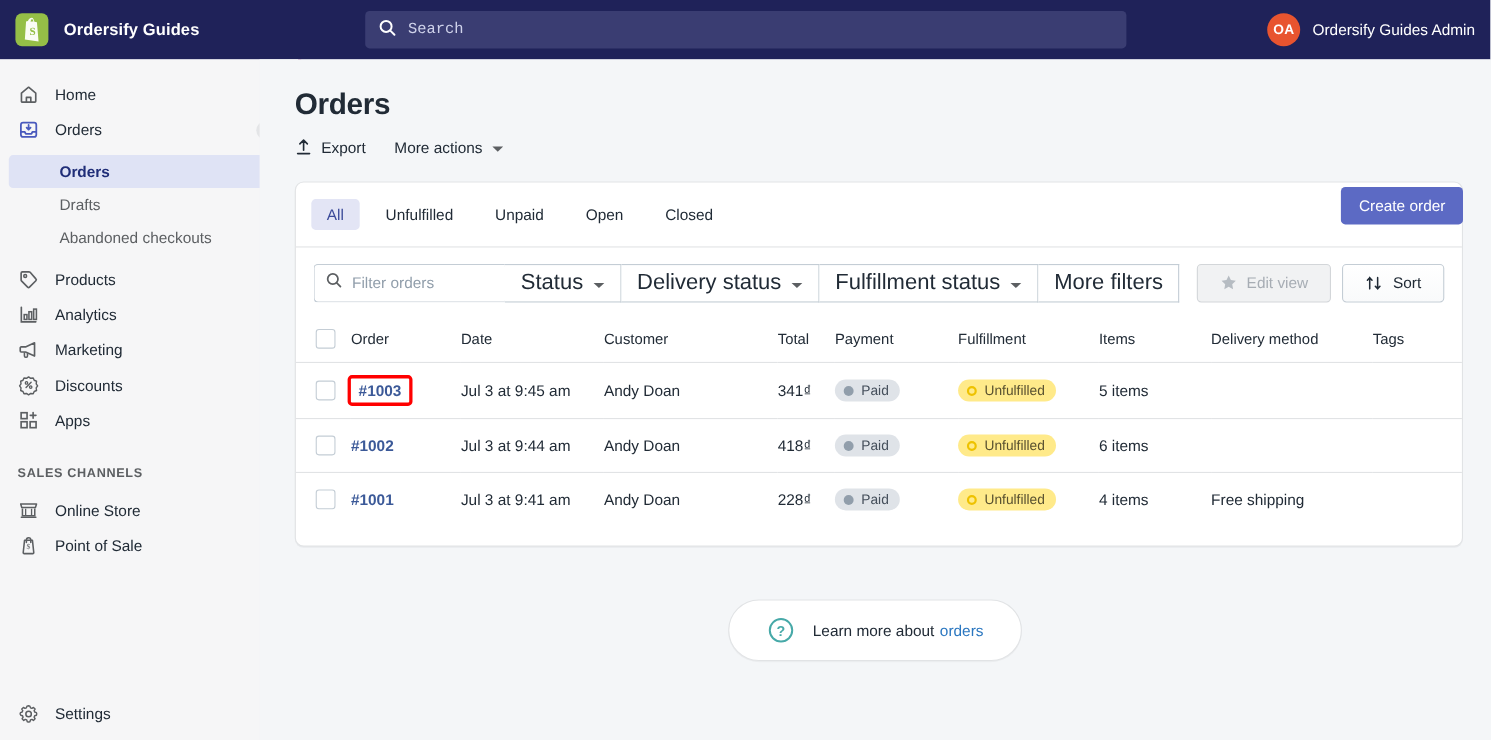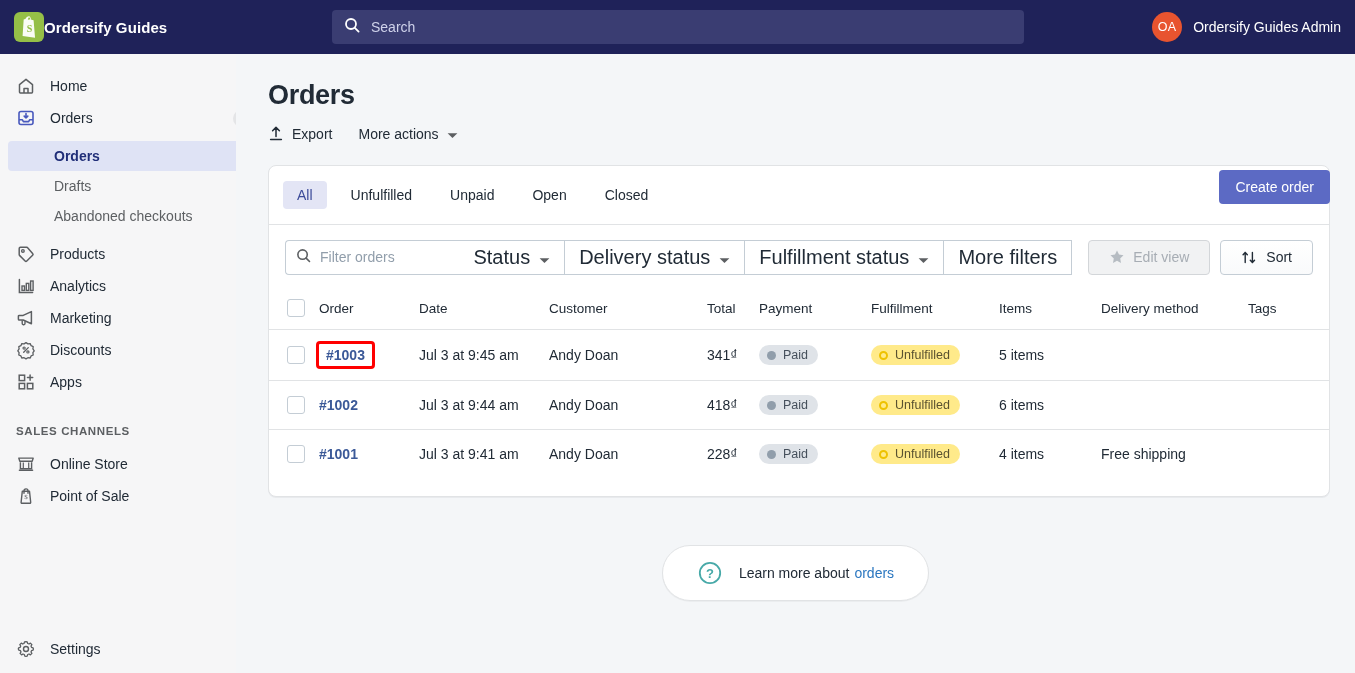--- a/index.html
+++ b/index.html
@@ -17,41 +17,41 @@
     background: #1f2259; display: flex; align-items: center;
   }
   .brand { display: flex; align-items: center; width: 236px; padding-left: 14px; }
   .brand-logo {
     width: 30px; height: 30px; border-radius: 6px;
     background: #95bf47; position: relative; flex: 0 0 auto;
     display: flex; align-items: center; justify-content: center;
   }
   .brand-logo .bag { width: 22px; height: 24px; display:block; }
   .brand-name {
-    color: #ffffff; font-size: 15px; font-weight: bold; 
+    color: #ffffff; font-size: 15px; font-weight: bold; margin-left: 14px;
     letter-spacing: .1px; white-space: nowrap;
   }
   .searchwrap { flex: 0 0 auto; margin-left: 96px; }
   .searchbox {
     width: 692px; height: 34px; background: #3a3d72; border-radius: 4px;
     display: flex; align-items: center; padding: 0 12px;
   }
   .searchbox .mag { margin-right: 11px; flex: 0 0 auto; }
   .searchbox input {
     background: transparent; border: 0; outline: 0;
-    color: #ffffff; font-size: 14px; font-family: Liberation Sans, sans-serif; width: 100%;
+    color: #ffffff; font-size: 14px; font-family: Liberation Mono, monospace; width: 100%;
   }
   .searchbox input::placeholder { color: #cfd2ea; opacity: 1; }
   .account {
     position: absolute; right: 14px; top: 0; height: 54px;
     display: flex; align-items: center;
   }
   .avatar {
     width: 30px; height: 30px; border-radius: 50%; background: #e8542f;
-    color: #fff; font-size: 12.5px; font-weight: normal;
+    color: #fff; font-size: 12.5px; font-weight: bold;
     display: flex; align-items: center; justify-content: center;
     letter-spacing: .3px;
   }
   .account-name { color: #ffffff; font-size: 14px; margin-left: 11px; white-space: nowrap; }
 
   
   .sidebar {
     position: absolute; top: 54px; left: 0; width: 274px; height: 619px;
     background: #f6f6f7; border-right: 3px solid #701a75;
   }

